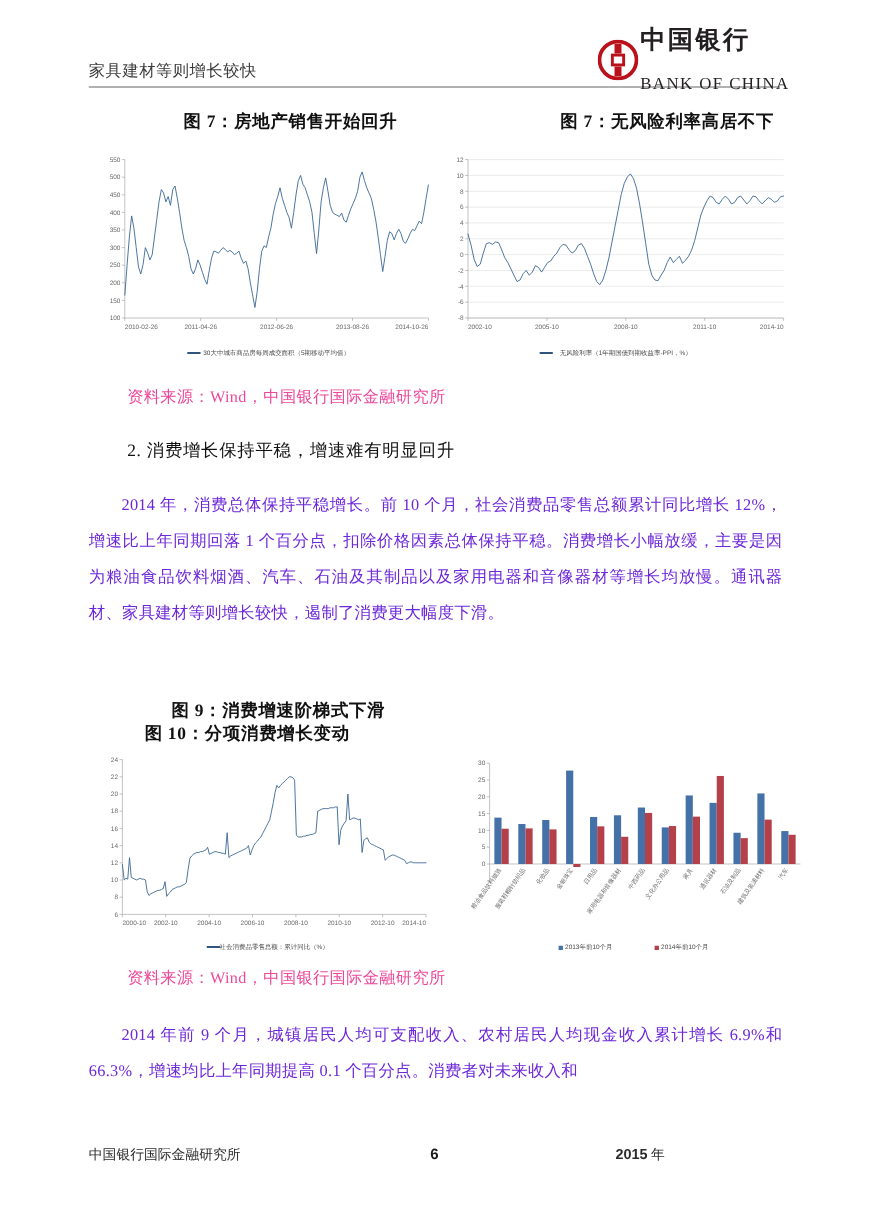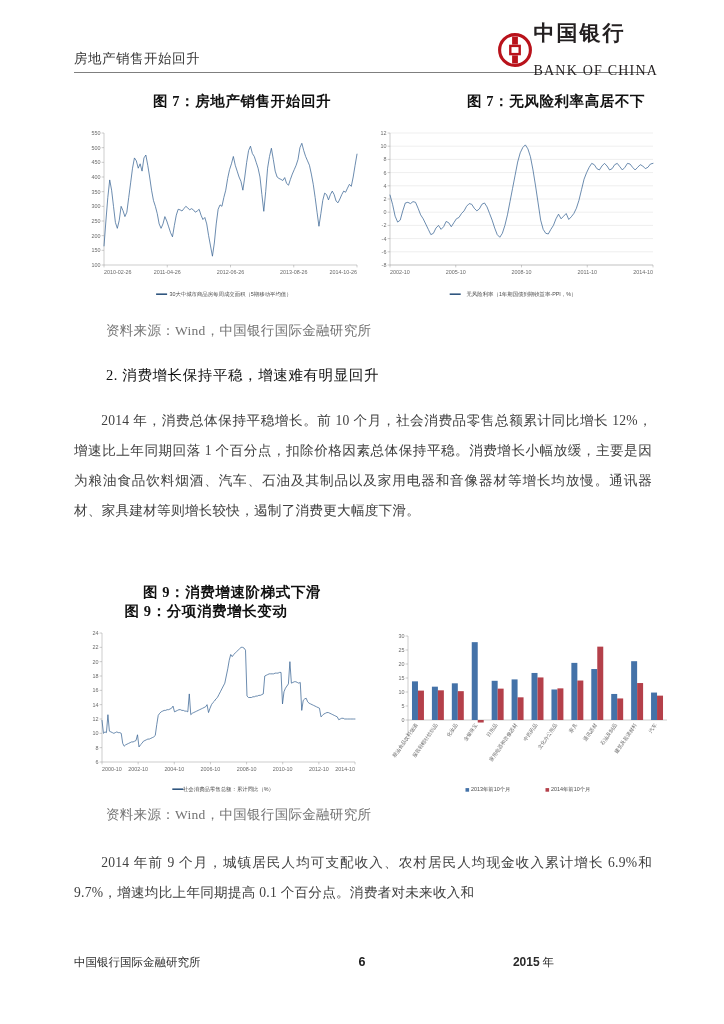--- a/index.html
+++ b/index.html
@@ -40,48 +40,48 @@
   .axis-label{font-size:5.4px;fill:#6a6a6a;font-family:"Liberation Sans",sans-serif;}
   .axis-label-sm{font-size:5.0px;fill:#6a6a6a;font-family:"Liberation Sans",sans-serif;}
   .legend-line{stroke:#30567f;stroke-width:1.6;}
   .legend-txt{font-size:5.4px;fill:#4a4a4a;font-family:"Liberation Sans",sans-serif;}
   .gridline{stroke:#d4d4d4;stroke-width:.4;}
   .axisline{stroke:#9a9a9a;stroke-width:.5;}
   .series-line{fill:none;stroke:#3b6694;stroke-width:.75;stroke-linejoin:round;stroke-linecap:round;}
 
   
   .src{
-    position:absolute;font-size:13.5px;color:#737373;letter-spacing:.3px;
+    position:absolute;font-size:13.5px;color:#ec4899;letter-spacing:.3px;
     font-family:"Liberation Serif","DejaVu Serif",serif;
   }
   .sec-head{
     position:absolute;font-size:14.5px;font-weight:normal;color:#111;
     letter-spacing:.6px;font-family:"Liberation Serif","DejaVu Serif",serif;
   }
   .para{
-    position:absolute;font-size:13.6px;color:#404040;
+    position:absolute;font-size:13.6px;color:#6d28d9;
     line-height:30px;text-align:justify;text-justify:inter-ideograph;
     letter-spacing:.25px;text-indent:2em;
     font-family:"Liberation Serif","DejaVu Serif",serif;
   }
 
   
   .footer{position:absolute;left:0;top:955px;width:616px;height:40px;}
   .f-left{position:absolute;left:74px;top:0;font-size:11.5px;color:#2b2b2b;font-family:"Liberation Serif",serif;}
   .f-mid{position:absolute;left:0;top:0;width:724px;text-align:center;font-size:12.5px;font-weight:bold;color:#1a1a1a;font-family:"Liberation Sans",sans-serif;}
   .f-right{position:absolute;right:62px;top:0;font-size:11.5px;color:#2b2b2b;font-family:"Liberation Serif",serif;}
   .f-right b{font-family:"Liberation Sans",sans-serif;font-size:12px;text-align:center;}
 </style>
 </head>
 <body>
 
 <div class="page">
 
   <div class="header">
-    <div class="hdr-title">房地产销售开始回升</div>
+    <div class="hdr-title">家具建材等则增长较快</div>
     <div class="hdr-rule"></div>
     <div class="logo">
       <div class="logo-mark">
         <svg width="34" height="34" viewBox="0 0 34 34">
           <circle cx="17" cy="17" r="15.4" fill="none" stroke="#b9121b" stroke-width="3.1"></circle>
           <rect x="14.1" y="3.6" width="5.8" height="26.8" fill="#b9121b"></rect>
           <rect x="11.0" y="11.6" width="12.0" height="10.8" fill="#ffffff"></rect>
           <rect x="12.3" y="12.9" width="9.4" height="8.2" fill="none" stroke="#b9121b" stroke-width="2.4"></rect>
         </svg>
       </div>
@@ -195,21 +195,21 @@
   </div>
 
   <div class="src" style="left:106px;top:322px;">资料来源：Wind，中国银行国际金融研究所</div>
 
   <div class="sec-head" style="left:106px;top:366px;">2. 消费增长保持平稳，增速难有明显回升</div>
 
   <div class="para" style="left:74px;top:406px;width:578px;">2014 年，消费总体保持平稳增长。前 10 个月，社会消费品零售总额累计同比增长 12%，增速比上年同期回落 1 个百分点，扣除价格因素总体保持平稳。消费增长小幅放缓，主要是因为粮油食品饮料烟酒、汽车、石油及其制品以及家用电器和音像器材等增长均放慢。通讯器材、家具建材等则增长较快，遏制了消费更大幅度下滑。</div>
 
   <div class="fig-title-row" style="top:583px;flex-direction:column;">
     <div class="fig-title" style="width:300px;margin-left:50px;">图 9：消费增速阶梯式下滑</div>
-    <div class="fig-title" style="width:300px;margin-left:24px;">图 9：分项消费增长变动</div>
+    <div class="fig-title" style="width:300px;margin-left:24px;">图 10：分项消费增长变动</div>
   </div>
 
   <div class="chart-box" style="left:78px;top:626px;width:285px;height:170px;">
     <svg id="svg-fig9" width="285" height="170" viewBox="0 0 285 170">
         <line x1="21.6" y1="136" x2="24" y2="136" class="axisline"></line>
         <text x="20.4" y="137.9" text-anchor="end" class="axis-label">6</text>
         <line x1="21.6" y1="121.66666666666667" x2="24" y2="121.66666666666667" class="axisline"></line>
         <text x="20.4" y="123.56666666666668" text-anchor="end" class="axis-label">8</text>
         <line x1="21.6" y1="107.33333333333334" x2="24" y2="107.33333333333334" class="axisline"></line>
         <text x="20.4" y="109.23333333333335" text-anchor="end" class="axis-label">10</text>
@@ -317,21 +317,21 @@
         </g>
         <g>
           <rect x="163.5" y="162.1" width="3.6" height="3.6" fill="#b4404a"></rect>
           <text x="168.9" y="165.2" class="legend-txt">2014年前10个月</text>
         </g>
       </svg>
   </div>
 
   <div class="src" style="left:106px;top:806px;">资料来源：Wind，中国银行国际金融研究所</div>
 
-  <div class="para" style="left:74px;top:848px;width:578px;">2014 年前 9 个月，城镇居民人均可支配收入、农村居民人均现金收入累计增长 6.9%和 9.7%，增速均比上年同期提高 0.1 个百分点。消费者对未来收入和</div>
+  <div class="para" style="left:74px;top:848px;width:578px;">2014 年前 9 个月，城镇居民人均可支配收入、农村居民人均现金收入累计增长 6.9%和 66.3%，增速均比上年同期提高 0.1 个百分点。消费者对未来收入和</div>
 
   <div class="footer">
     <div class="f-left">中国银行国际金融研究所</div>
     <div class="f-mid">6</div>
     <div class="f-right"><b>2015</b> <span>年</span></div>
   </div>
 
 </div>
 
 </body></html>

